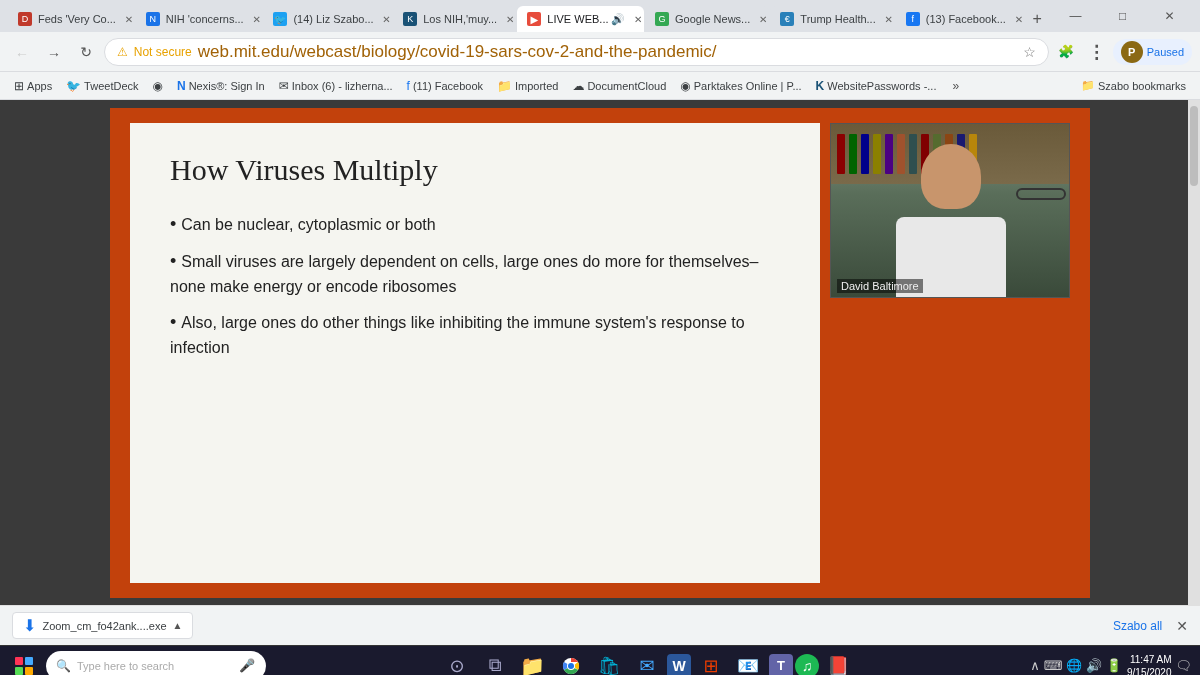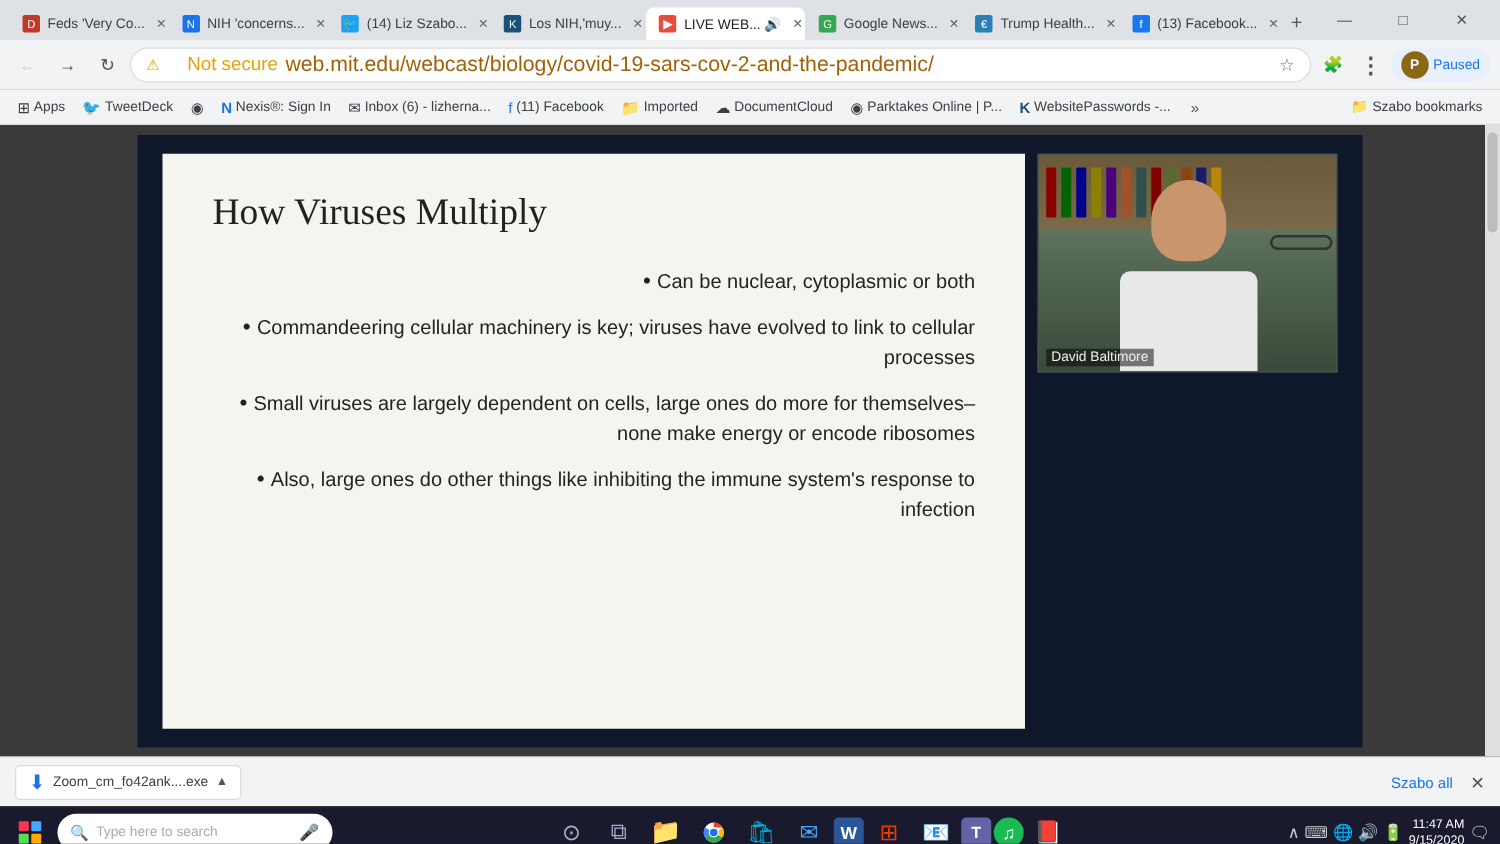--- a/index.html
+++ b/index.html
@@ -141,21 +141,21 @@
       height: 505px;
       background: #3a3a3a;
       display: flex;
       align-items: center;
       justify-content: center;
       position: relative;
     }
     .video-container {
       width: 980px;
       height: 490px;
-      background: #0f172a;
+      background: #c2410c;
       position: relative;
       display: flex;
       align-items: center;
       justify-content: center;
       padding-left: 19px;
     }
     .slide-area {
       width: 690px;
       height: 460px;
       background: #f5f5f0;
@@ -176,21 +176,20 @@
     .slide-bullets {
       list-style: none;
       font-size: 16px;
       color: #222;
       line-height: 1.5;
       font-family: Arial, sans-serif;
     }
     .slide-bullets li {
       margin-bottom: 10px;
       padding-left: 0;
-      text-align: right;
     }
     .slide-bullets li::before {
       content: '• ';
       font-size: 18px;
     }
     .slide-bullets .sub-item::before {
       content: '  • ';
       font-size: 16px;
     }
     .slide-bullets .sub-item {
@@ -417,21 +416,21 @@
     <div class="win-btn close">✕</div>
   </div>
 </div>
 
 <div class="nav-bar">
   <div class="nav-btn disabled">←</div>
   <div class="nav-btn">→</div>
   <div class="nav-btn">↻</div>
   <div class="address-bar">
     <span class="address-lock">⚠</span>
-    <span style="font-size:15px;color:#e8a200;margin-left:16px;">Not secure</span>
+    <span style="font-size:12px;color:#e8a200;">Not secure</span>
     <span class="address-url">web.mit.edu/webcast/biology/covid-19-sars-cov-2-and-the-pandemic/</span>
     <span class="address-star">☆</span>
   </div>
   <div class="nav-icons-right">
     <div class="nav-btn" style="font-size:13px;">🧩</div>
     <div class="nav-btn" style="font-size:18px;font-weight:bold;">⋮</div>
     <div class="profile-btn">
       <div class="profile-avatar">P</div>
       <span>Paused</span>
     </div>
@@ -485,21 +484,20 @@
   </div>
 </div>
 
 <div class="main-content">
   <div class="video-container">
 
     <div class="slide-area">
       <div class="slide-title">How Viruses Multiply</div>
       <ul class="slide-bullets">
         <li>Can be nuclear, cytoplasmic or both</li>
-        <li>Commandeering cellular machinery is key; viruses have evolved to link to cellular processes</li>
         <li>Small viruses are largely dependent on cells, large ones do more for themselves– none make energy or encode ribosomes</li>
         <li>Also, large ones do other things like inhibiting the immune system's response to infection</li>
       </ul>
     </div>
 
     <div class="speaker-video">
       <div class="speaker-figure">
         <div class="bookshelf">
           <div class="book" style="background:#8b0000;"></div>
           <div class="book" style="background:#006400;"></div>

